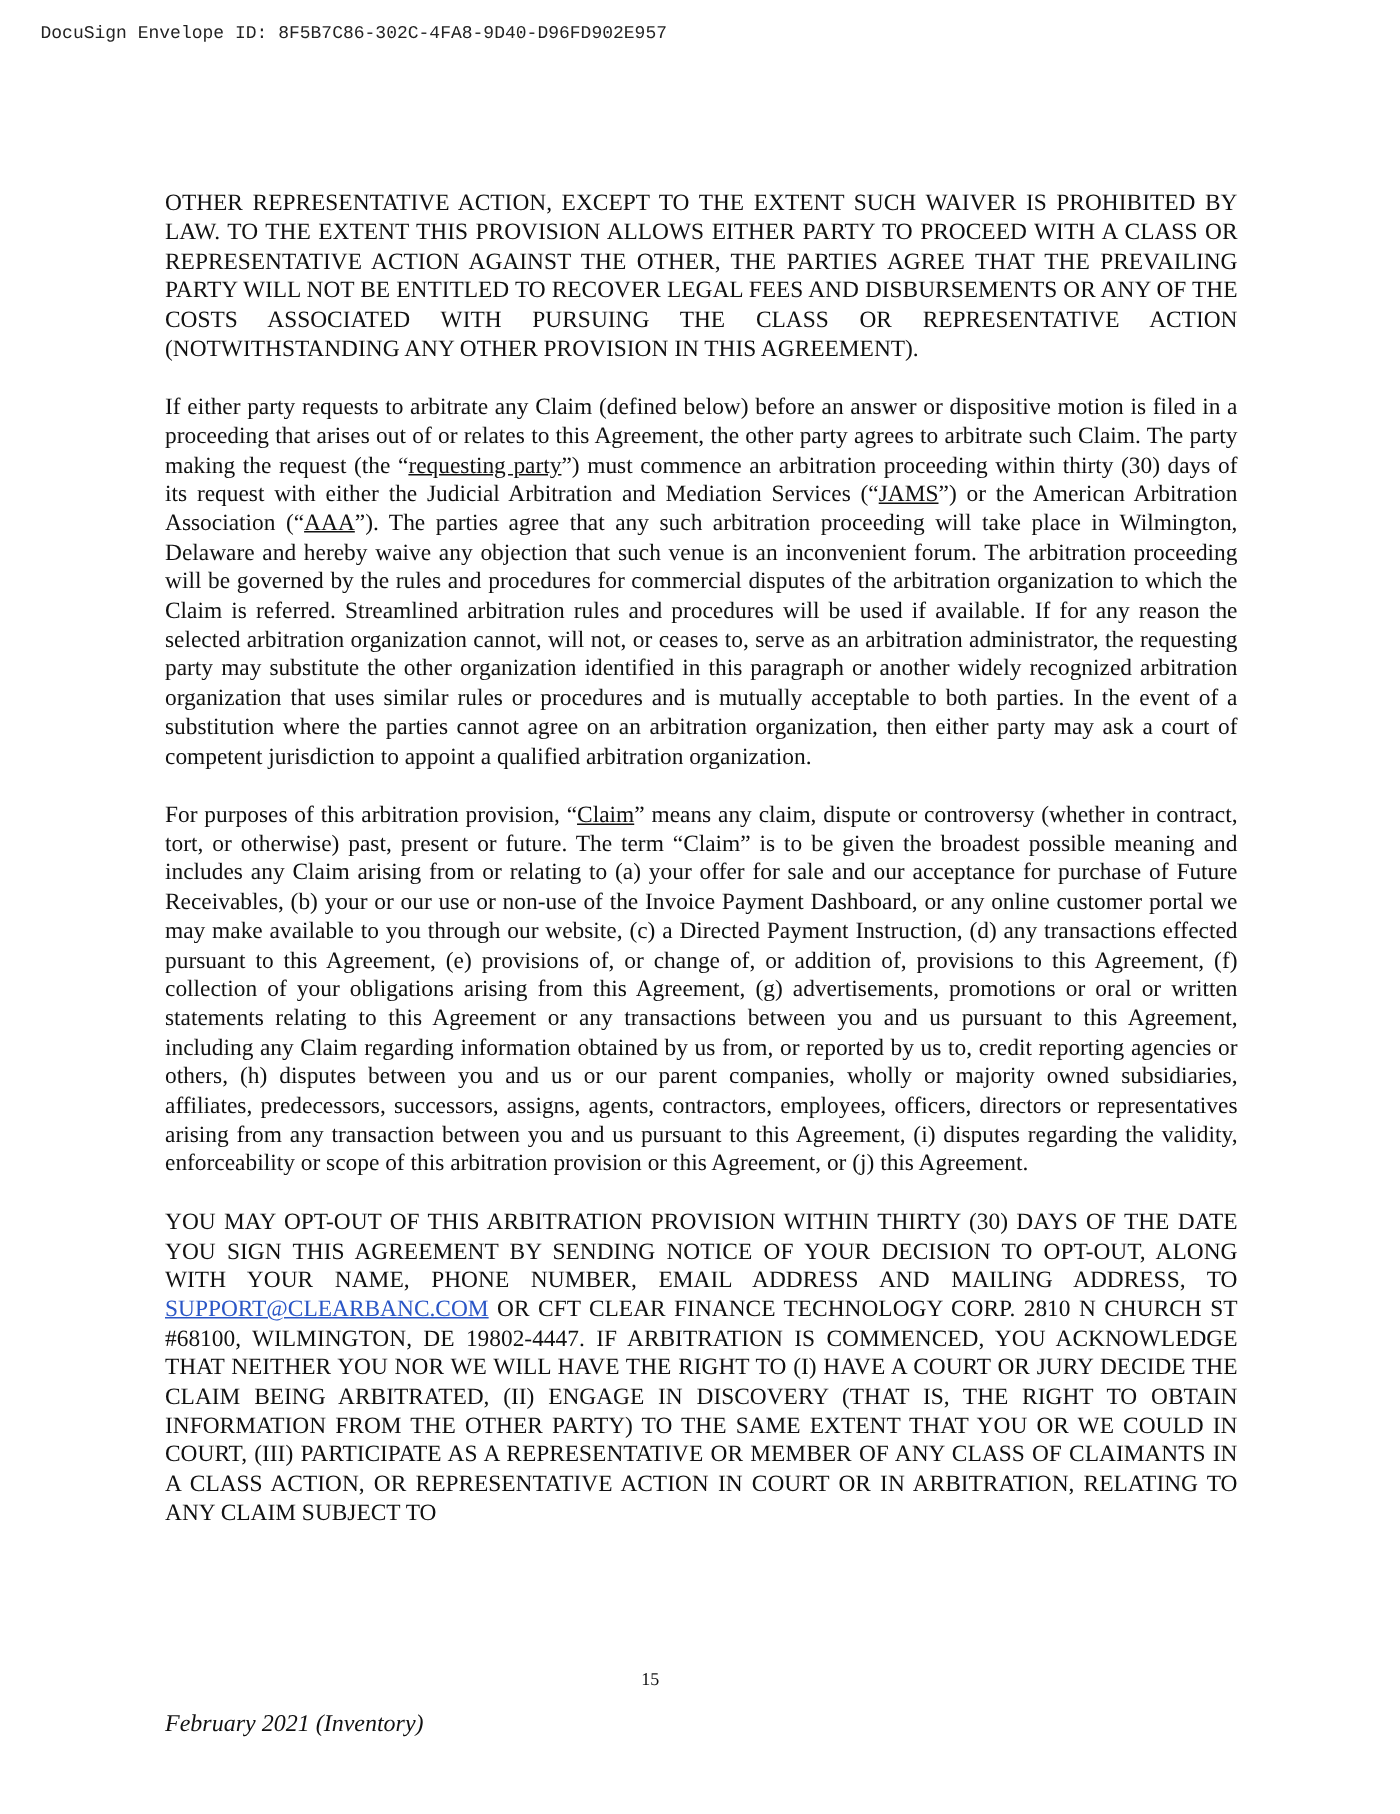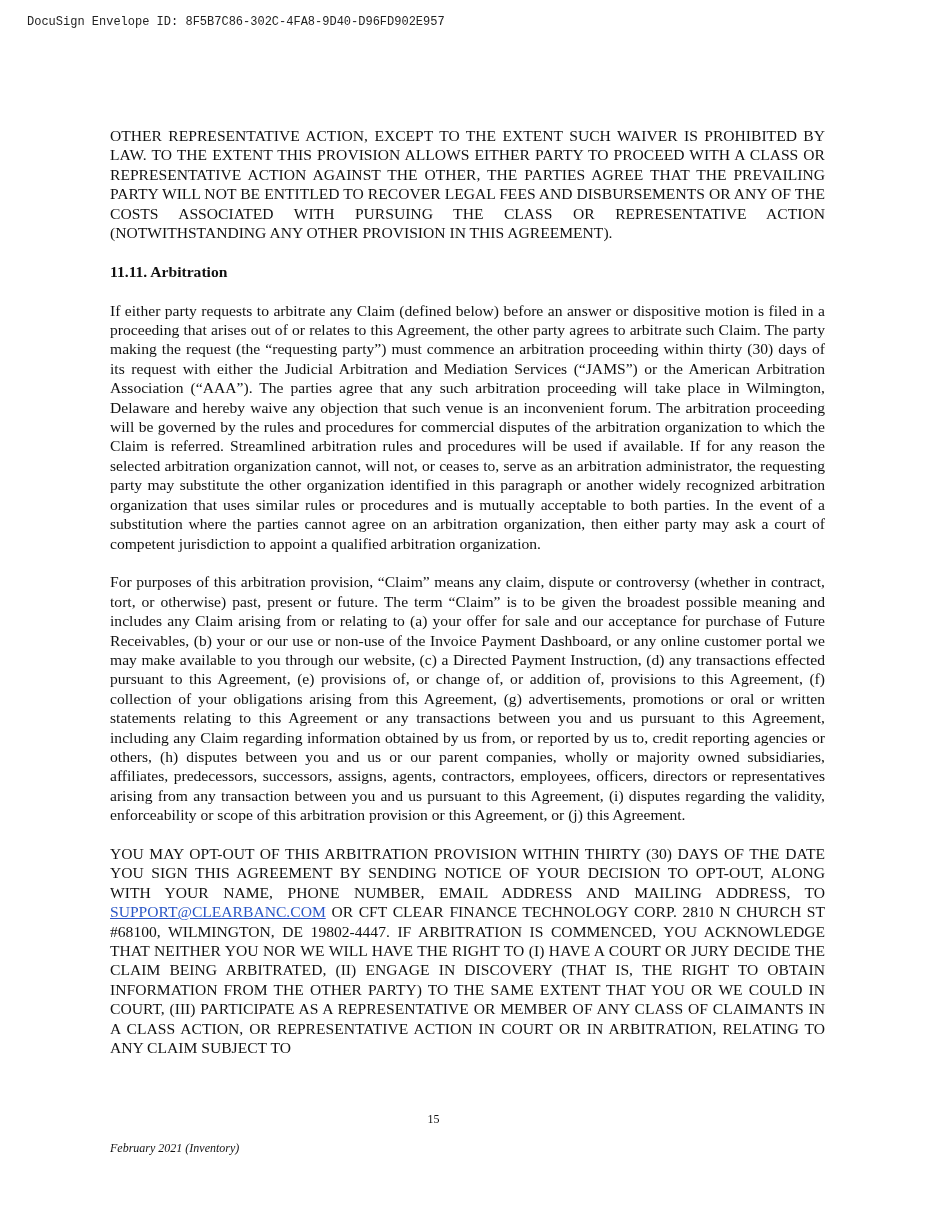--- a/index.html
+++ b/index.html
@@ -9,40 +9,39 @@
     font-family: Liberation Mono, monospace; font-size: 12px; color: #222;
     white-space: nowrap;
   }
   .page-body {
     position: absolute; left: 110px; top: 110px; width: 715px;
     font-family: "Liberation Serif", serif; font-size: 15.6px; line-height: 19.4px;
     color: #111; text-align: justify; margin-top: 16px;
   }
   .para { margin: 0 0 19.4px 0; }
   .heading { font-weight: bold; margin: 0 0 19.4px 0; text-align: left; }
-  .u { }
+  .u { text-decoration: underline; }
   a.email { color: #2a56c6; text-decoration: underline; }
   .page-number {
     position: absolute; top: 1112px; left: 0; width: 867px; text-align: center;
     font-family: "Liberation Serif", serif; font-size: 12px; color: #111;
   }
   .footer-note {
     position: absolute; left: 110px; top: 1141px;
-    font-family: "Liberation Serif", serif; font-style: italic; font-size: 12px; color: #111;
+    font-family: "Liberation Serif", serif; font-style: italic; font-size: 16px; color: #111;
   }
 </style>
 </head>
 <body>
 
 <div class="envelope">DocuSign Envelope ID: 8F5B7C86-302C-4FA8-9D40-D96FD902E957</div>
 
 <div class="page-body">
   <p class="para">OTHER REPRESENTATIVE ACTION, EXCEPT TO THE EXTENT SUCH WAIVER IS PROHIBITED BY LAW. TO THE EXTENT THIS PROVISION ALLOWS EITHER PARTY TO PROCEED WITH A CLASS OR REPRESENTATIVE ACTION AGAINST THE OTHER, THE PARTIES AGREE THAT THE PREVAILING PARTY WILL NOT BE ENTITLED TO RECOVER LEGAL FEES AND DISBURSEMENTS OR ANY OF THE COSTS ASSOCIATED WITH PURSUING THE CLASS OR REPRESENTATIVE ACTION (NOTWITHSTANDING ANY OTHER PROVISION IN THIS AGREEMENT).</p>
 
-  <p class="heading">11.11. Arbitration</p>
 
   <p class="para"><span>If either party requests to arbitrate any Claim (defined below) before an answer or dispositive motion is filed in a proceeding that arises out of or relates to this Agreement, the other party agrees to arbitrate such Claim. The party making the request (the “</span><span class="u">requesting party</span><span>”) must commence an arbitration proceeding within thirty (30) days of its request with either the Judicial Arbitration and Mediation Services (“</span><span class="u">JAMS</span><span>”) or the American Arbitration Association (“</span><span class="u">AAA</span><span>”). The parties agree that any such arbitration proceeding will take place in Wilmington, Delaware and hereby waive any objection that such venue is an inconvenient forum. The arbitration proceeding will be governed by the rules and procedures for commercial disputes of the arbitration organization to which the Claim is referred. Streamlined arbitration rules and procedures will be used if available. If for any reason the selected arbitration organization cannot, will not, or ceases to, serve as an arbitration administrator, the requesting party may substitute the other organization identified in this paragraph or another widely recognized arbitration organization that uses similar rules or procedures and is mutually acceptable to both parties. In the event of a substitution where the parties cannot agree on an arbitration organization, then either party may ask a court of competent jurisdiction to appoint a qualified arbitration organization.</span></p>
 
   <p class="para"><span>For purposes of this arbitration provision, “</span><span class="u">Claim</span><span>” means any claim, dispute or controversy (whether in contract, tort, or otherwise) past, present or future. The term “Claim” is to be given the broadest possible meaning and includes any Claim arising from or relating to (a) your offer for sale and our acceptance for purchase of Future Receivables, (b) your or our use or non-use of the Invoice Payment Dashboard, or any online customer portal we may make available to you through our website, (c) a Directed Payment Instruction, (d) any transactions effected pursuant to this Agreement, (e) provisions of, or change of, or addition of, provisions to this Agreement, (f) collection of your obligations arising from this Agreement, (g) advertisements, promotions or oral or written statements relating to this Agreement or any transactions between you and us pursuant to this Agreement, including any Claim regarding information obtained by us from, or reported by us to, credit reporting agencies or others, (h) disputes between you and us or our parent companies, wholly or majority owned subsidiaries, affiliates, predecessors, successors, assigns, agents, contractors, employees, officers, directors or representatives arising from any transaction between you and us pursuant to this Agreement, (i) disputes regarding the validity, enforceability or scope of this arbitration provision or this Agreement, or (j) this Agreement.</span></p>
 
   <p class="para"><span>YOU MAY OPT-OUT OF THIS ARBITRATION PROVISION WITHIN THIRTY (30) DAYS OF THE DATE YOU SIGN THIS AGREEMENT BY SENDING NOTICE OF YOUR DECISION TO OPT-OUT, ALONG WITH YOUR NAME, PHONE NUMBER, EMAIL ADDRESS AND MAILING ADDRESS, TO </span><a class="email">SUPPORT@CLEARBANC.COM</a><span> OR CFT CLEAR FINANCE TECHNOLOGY CORP. 2810 N CHURCH ST #68100, WILMINGTON, DE 19802-4447. IF ARBITRATION IS COMMENCED, YOU ACKNOWLEDGE THAT NEITHER YOU NOR WE WILL HAVE THE RIGHT TO (I) HAVE A COURT OR JURY DECIDE THE CLAIM BEING ARBITRATED, (II) ENGAGE IN DISCOVERY (THAT IS, THE RIGHT TO OBTAIN INFORMATION FROM THE OTHER PARTY) TO THE SAME EXTENT THAT YOU OR WE COULD IN COURT, (III) PARTICIPATE AS A REPRESENTATIVE OR MEMBER OF ANY CLASS OF CLAIMANTS IN A CLASS ACTION, OR REPRESENTATIVE ACTION IN COURT OR IN ARBITRATION, RELATING TO ANY CLAIM SUBJECT TO</span></p>
 </div>
 
 <div class="page-number">15</div>
 <div class="footer-note">February 2021 (Inventory)</div>

